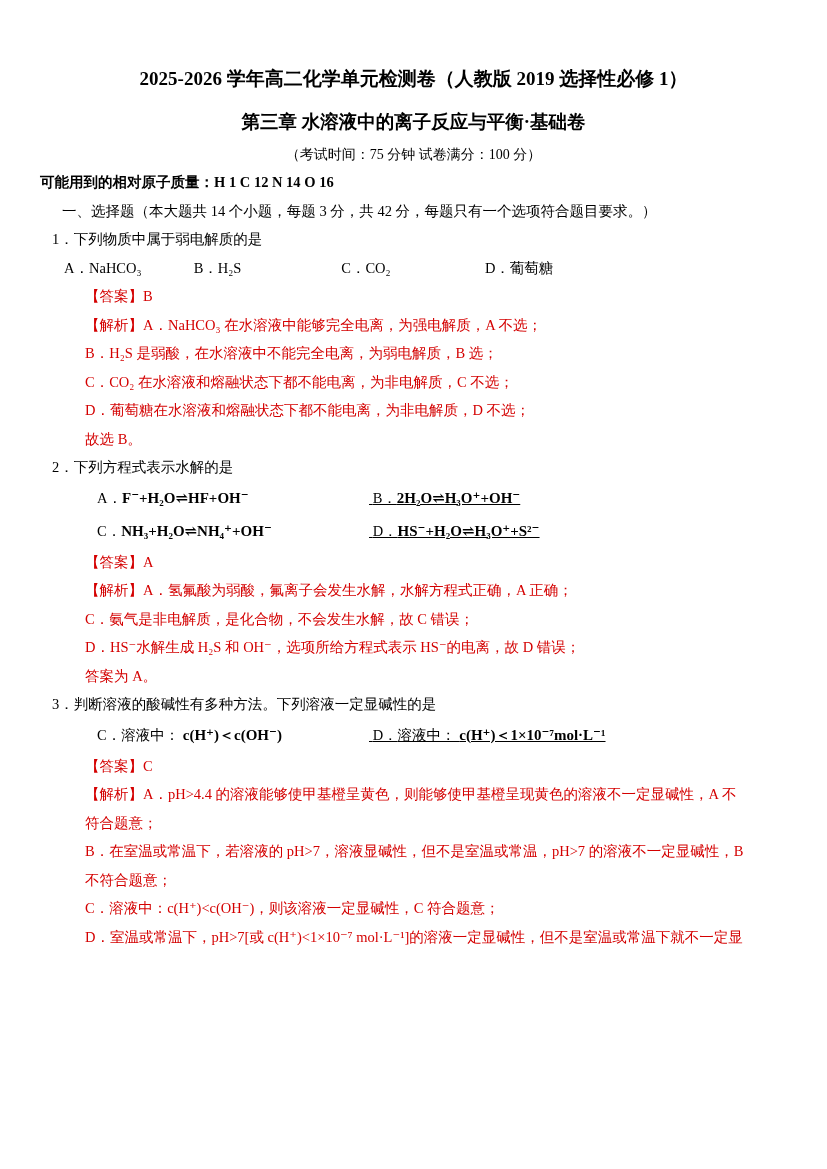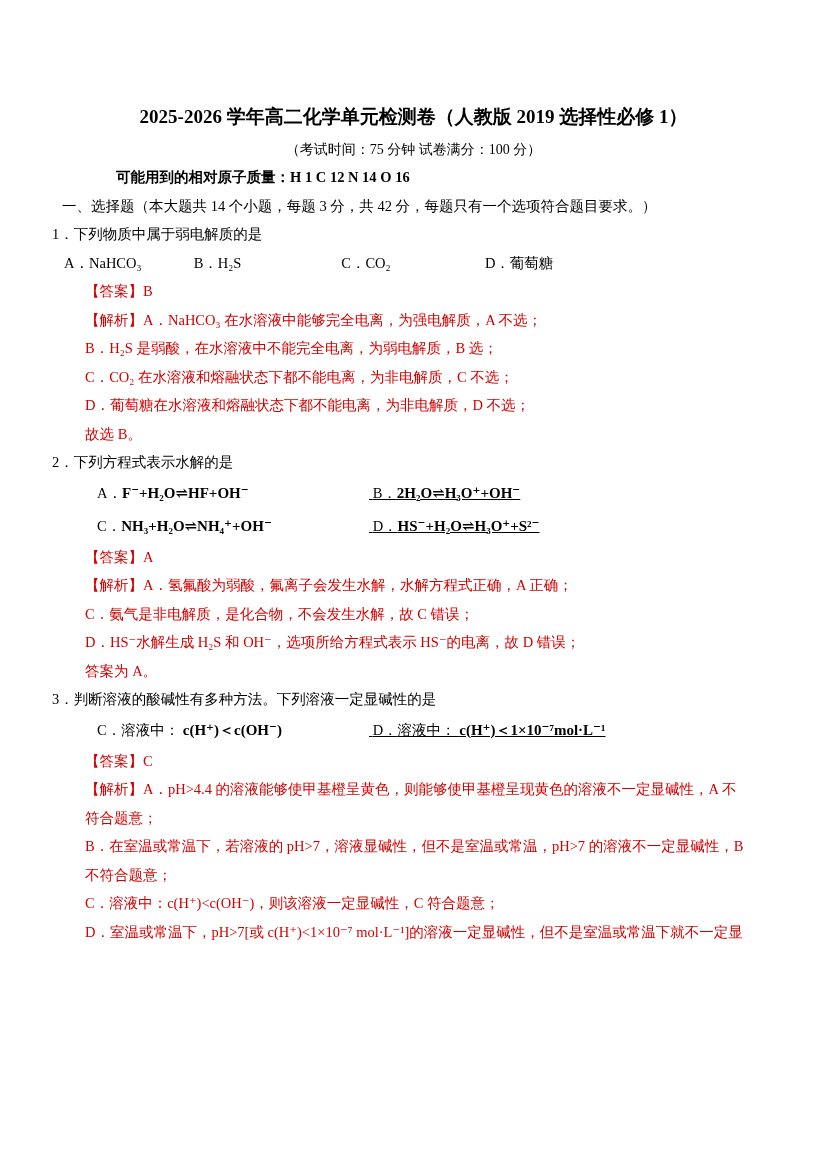--- a/index.html
+++ b/index.html
@@ -7,43 +7,44 @@
   .page {
     position:relative;
     width:827px; height:1169px;
     background:#ffffff;
     overflow:hidden;
     font-family:"Liberation Serif","DejaVu Serif","DejaVu Sans",serif;
     color:#000000;
     font-size:14.5px;
   }
   .content { position:absolute; left:0; top:0; width:827px; }
-  .t1 { padding-top:104px; text-align:center; font-weight:bold; font-size:19px; line-height:26px; }
+  .t1 { padding-top:66px; text-align:center; font-weight:bold; font-size:19px; line-height:26px; }
   .t2 { margin-top:17px; text-align:center; font-weight:bold; font-size:18.5px; line-height:26px; }
   .info { margin-top:9px; text-align:center; font-size:14px; line-height:22px; }
   .ln { line-height:28.5px; white-space:nowrap; }
-  .atomic { margin-top:2px; margin-left:116px; font-weight:bold; }
+  .atomic { margin-top:2px; margin-left:40px; font-weight:bold; }
   .section { margin-left:62px; }
   .stem { margin-left:52px; }
   .opts { margin-left:64px; }
   .ansline { margin-left:85px; color:var(--red); }
   .opt { display:inline-block; }
   .w1 { width:126px; } .w2 { width:144px; } .w3 { width:140px; }
   .optrow { margin-left:97px; line-height:33px; white-space:nowrap;text-decoration:underline; }
   .colA { display:inline-block; width:272px; }
   .chem-bold { font-weight:bold; font-size:15px; }
   .q3b { font-weight:bold; font-size:15px; }
 </style>
 </head>
 <body>
 
 <div class="page">
   <div class="content">
 
     <div class="t1">2025-2026 学年高二化学单元检测卷（人教版 2019 选择性必修 1）</div>
+    <div class="t2">第三章 水溶液中的离子反应与平衡·基础卷</div>
     <div class="info">（考试时间：75 分钟  试卷满分：100 分）</div>
     <div class="ln atomic">可能用到的相对原子质量：H 1   C 12   N 14   O 16</div>
     <div class="ln section">一、选择题（本大题共 14 个小题，每题 3 分，共 42 分，每题只有一个选项符合题目要求。）</div>
 
     <div class="ln stem">1．下列物质中属于弱电解质的是</div>
     <div class="ln opts">
       <span class="opt w1"><span>A．</span><span>NaHCO₃</span></span>
       <span class="opt w2"><span>B．</span><span>H₂S</span></span>
       <span class="opt w3"><span>C．</span><span>CO₂</span></span>
       <span class="opt"><span>D．</span><span>葡萄糖</span></span>

